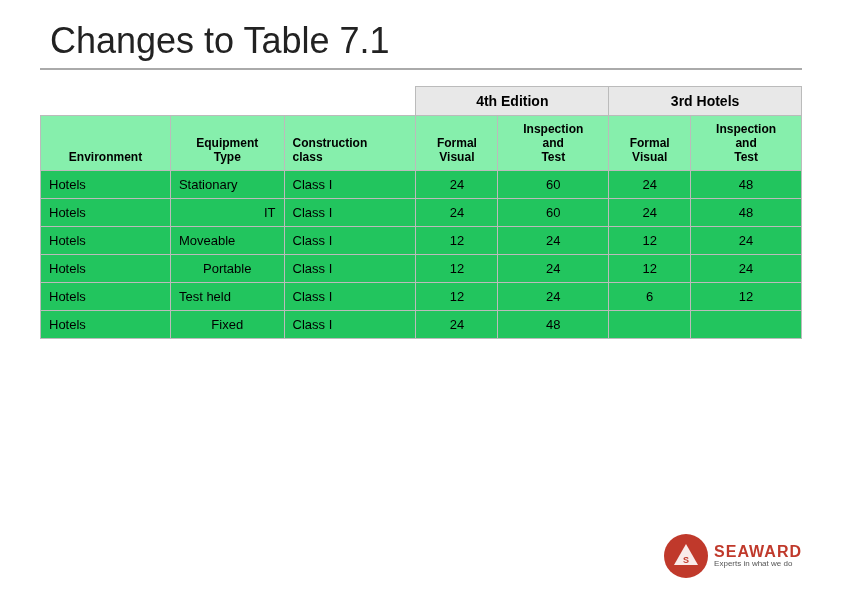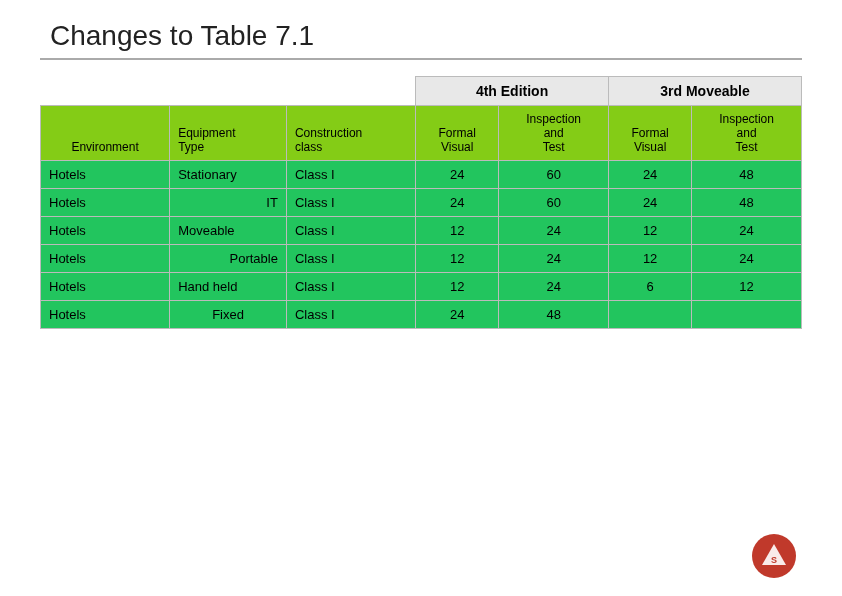--- a/index.html
+++ b/index.html
@@ -11,21 +11,21 @@
       overflow: hidden;
     }
     .page {
       width: 842px;
       height: 596px;
       background: #ffffff;
       position: relative;
       padding: 20px 40px;
     }
     .title {
-      font-size: 28px;
+      font-size: 36px;
       font-weight: normal;
       color: #222222;
       margin-bottom: 6px;
       padding-left: 10px;
     }
     .title-underline {
       border: none;
       border-top: 2px solid #aaaaaa;
       margin-bottom: 16px;
     }
@@ -52,22 +52,22 @@
     td:nth-child(3), th:nth-child(3) {
       text-align: left;
     }
     .header-edition {
       background: #e8e8e8;
       font-weight: bold;
       font-size: 14px;
       text-align: center;
     }
     .header-col {
-      background: #84cc16;
-      font-weight: normal;
+      background: #86efac;
+      font-weight: bold;
       font-size: 12px;
       vertical-align: bottom;
     }
     .no-border-left {
       border-left: none;
       border-top: none;
     }
     .data-row td {
       background: #22c55e;
     }
@@ -117,26 +117,26 @@
 
   <div class="table-wrapper">
     <table>
       <thead>
 
         <tr>
           <td class="no-border-left" style="border:none;"></td>
           <td class="no-border-left" style="border:none;"></td>
           <td class="no-border-left" style="border:none;"></td>
           <td colspan="2" class="header-edition">4th Edition</td>
-          <td colspan="2" class="header-edition">3rd Moveable</td>
+          <td colspan="2" class="header-edition">3rd Hotels</td>
         </tr>
 
         <tr>
           <th class="header-col" style="text-align:center;">Environment</th>
-          <th class="header-col" style="text-align:left;margin-left:16px;">Equipment<br>Type</th>
+          <th class="header-col" style="text-align:center;margin-left:16px;">Equipment<br>Type</th>
           <th class="header-col" style="text-align:left;">Construction<br>class</th>
           <th class="header-col">Formal<br>Visual</th>
           <th class="header-col">Inspection<br>and<br>Test</th>
           <th class="header-col">Formal<br>Visual</th>
           <th class="header-col">Inspection<br>and<br>Test</th>
         </tr>
       </thead>
       <tbody id="table-body">
       <tr class="data-row">
             <td style="text-align: left;">Hotels</td>
@@ -160,30 +160,30 @@
             <td style="text-align: left;">Hotels</td>
             <td style="text-align: left;">Moveable</td>
             <td style="text-align: left;">Class I</td>
             <td>12</td>
             <td>24</td>
             <td>12</td>
             <td>24</td>
           </tr>
           <tr class="data-row">
             <td style="text-align: left;">Hotels</td>
-            <td style="text-align: right;">Portable</td>
-            <td style="text-align: left;">Class I</td>
-            <td>12</td>
-            <td>24</td>
-            <td>12</td>
-            <td>24</td>
-          </tr>
-          <tr class="data-row">
-            <td style="text-align: left;">Hotels</td>
-            <td style="text-align: left;">Hand held</td>
+            <td style="text-align: center;">Portable</td>
+            <td style="text-align: left;">Class I</td>
+            <td>12</td>
+            <td>24</td>
+            <td>12</td>
+            <td>24</td>
+          </tr>
+          <tr class="data-row">
+            <td style="text-align: left;">Hotels</td>
+            <td style="text-align: left;">Test held</td>
             <td style="text-align: left;">Class I</td>
             <td>12</td>
             <td>24</td>
             <td>6</td>
             <td>12</td>
           </tr>
           <tr class="data-row">
             <td style="text-align: left;">Hotels</td>
             <td style="text-align: center;">Fixed</td>
             <td style="text-align: left;">Class I</td>
@@ -196,14 +196,18 @@
     </table>
   </div>
 
   <div class="logo-area">
     <div class="logo-badge">
       <svg viewBox="0 0 30 30">
         <polygon points="15,3 27,24 3,24" fill="white" opacity="0.9"></polygon>
         <text x="15" y="22" text-anchor="middle" font-size="9" font-weight="bold" fill="#c0392b">S</text>
       </svg>
     </div>
+    <div class="logo-text">
+      <span class="logo-seaward">SEAWARD</span>
+      <span class="logo-tagline">Experts in what we do</span>
+    </div>
   </div>
 </div>
 
 </body></html>

